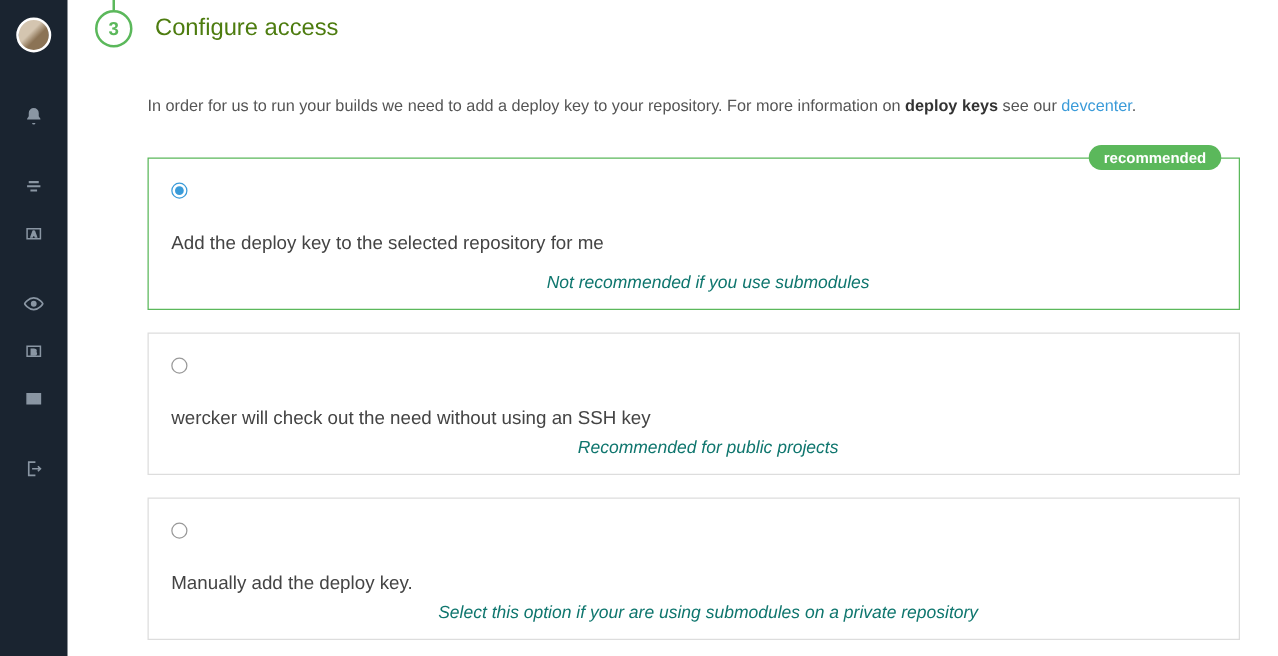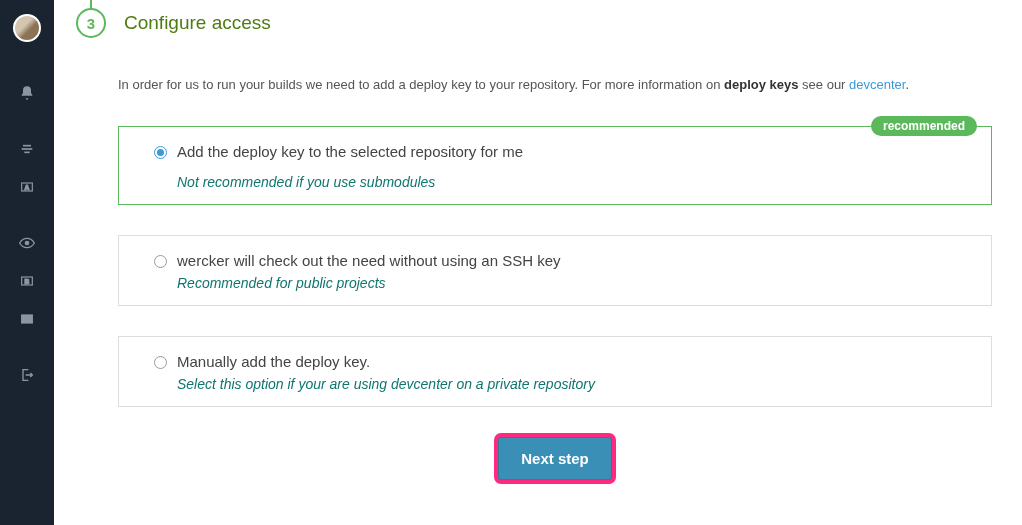--- a/index.html
+++ b/index.html
@@ -17,24 +17,24 @@
     .step-circle { width: 30px; height: 30px; border: 2px solid #5bb85b; border-radius: 50%; display: flex; align-items: center; justify-content: center; color: #5bb85b; font-weight: 600; font-size: 15px; position: relative; }
     .step-circle::before { content: ''; position: absolute; top: -10px; left: 50%; width: 2px; height: 8px; background: #5bb85b; transform: translateX(-50%); }
     .step-title { font-size: 19px; color: #4d7c0f; font-weight: 400; }
     
     .content { padding-left: 42px; }
     
     .intro { font-size: 13px; color: #555; line-height: 1.7; margin-bottom: 30px; }
     .intro strong { font-weight: 700; color: #333; }
     .intro a { color: #3a9bd9; text-decoration: none; }
     
-    .option-box { border: 1px solid #ddd; padding: 16px 35px 14px; margin-bottom: 30px; position: relative; background: #fff; }
+    .option-box { border: 1px solid #ddd; padding: 16px 18px 14px; margin-bottom: 18px; position: relative; background: #fff; text-align: center; }
     .option-box.selected { border: 1px solid #5bb85b; }
     .option-box .badge { position: absolute; top: -11px; right: 14px; background: #5bb85b; color: #fff; font-size: 12px; font-weight: 600; padding: 3px 12px; border-radius: 11px; }
-    .option-row { display: flex; align-items: flex-start; gap: 10px; }
+    .option-row { display: flex; align-items: flex-start; gap: 27px; flex-direction: column; }
     .radio { width: 13px; height: 13px; border: 1px solid #999; border-radius: 50%; margin-top: 3px; flex-shrink: 0; position: relative; }
     .radio.checked { border-color: #3a9bd9; }
     .radio.checked::after { content: ''; position: absolute; top: 2px; left: 2px; width: 7px; height: 7px; background: #3a9bd9; border-radius: 50%; }
     .option-label { font-size: 15px; color: #444; }
     .option-hint { font-size: 14px; color: #0f766e; font-style: italic; margin-top: 6px; margin-left: 23px; }
     .option-box.selected .option-hint { margin-left: 0; padding-left: 23px; margin-top: 14px; }
     
     .action-row { text-align: center; margin-top: 24px; }
     .next-btn { display: inline-block; background: #3a8fb7; color: #fff; font-size: 15px; font-weight: 600; padding: 12px 22px; border: 1px solid #2f7a9e; border-radius: 3px; cursor: pointer; box-shadow: 0 0 0 4px #ff2a7f; }
   </style>
@@ -116,20 +116,20 @@
         <span class="option-label">wercker will check out the need without using an SSH key</span>
       </div>
       <div class="option-hint">Recommended for public projects</div>
     </div>
 
     <div class="option-box">
       <div class="option-row">
         <span class="radio"></span>
         <span class="option-label">Manually add the deploy key.</span>
       </div>
-      <div class="option-hint">Select this option if your are using devcenter on a private repository</div>
+      <div class="option-hint">Select this option if your are using submodules on a private repository</div>
     </div>
 
     <div class="action-row">
       <button class="next-btn">Next step</button>
     </div>
   </div>
 </div>
 
 </body></html>

